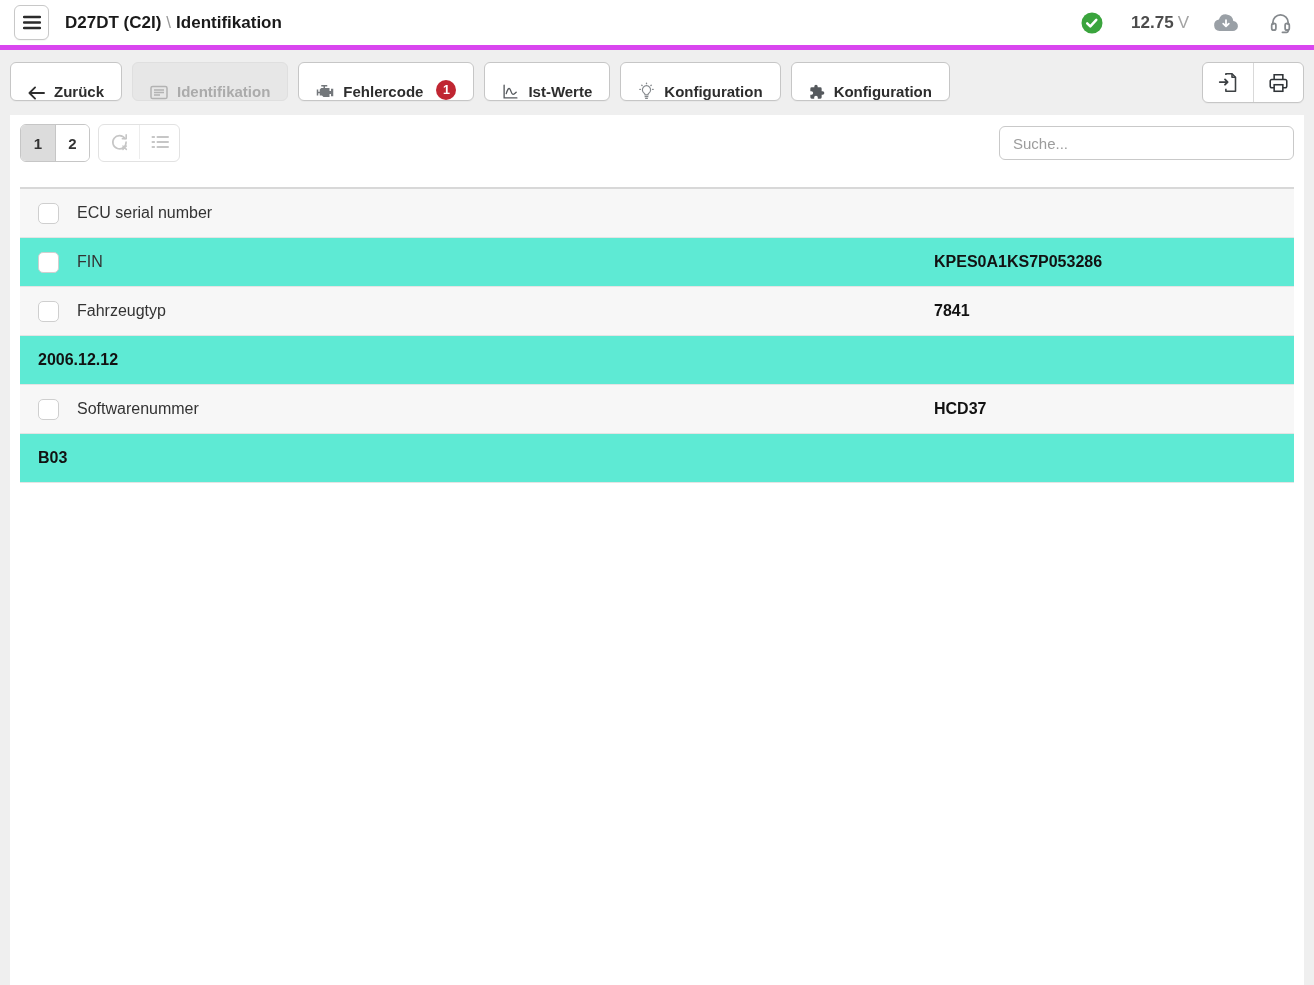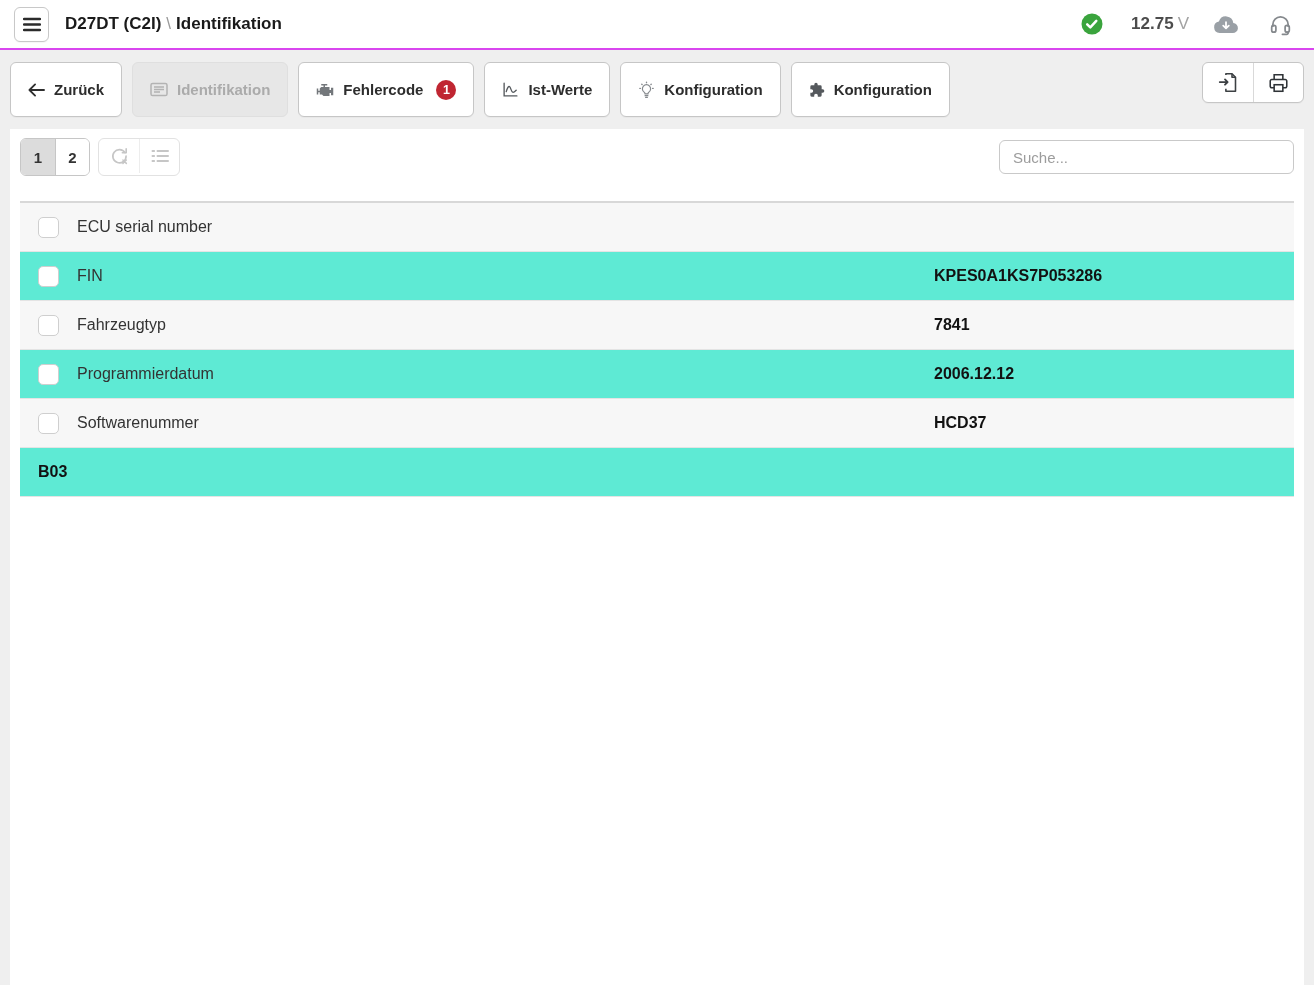--- a/index.html
+++ b/index.html
@@ -6,40 +6,40 @@
   html,body { margin:0; padding:0; }
   body {
     width:1314px; height:985px; overflow:hidden;
     background:#efefef;
     font-family:"Liberation Sans", sans-serif;
     display:flex; flex-direction:column;
   }
   
   .hdr {
     flex:0 0 50px; height:50px; background:#fff;
-    border-bottom:2px solid #d946ef;
+    border-bottom:5px solid #d946ef;
     display:flex; align-items:center; padding:0 22px 0 14px;justify-content:flex-end;
   }
   .menu-btn {
     width:35px; height:35px; background:#fff; border:1px solid #c8c8c8;
     border-radius:6px; display:flex; align-items:center; justify-content:center;
     cursor:pointer; box-shadow:0 1px 1px rgba(0,0,0,.04);
   }
   .title { margin-left:16px; font-size:17px; font-weight:700; color:#1a1a1a; white-space:nowrap; }
   .title .sep { color:#9a9a9a; font-weight:400; padding:0 5px; }
   .hdr-right { margin-left:auto; display:flex; align-items:center; }
   .voltage { margin-left:28px; font-size:17px; font-weight:600; color:#4c4c4c; white-space:nowrap; }
   .voltage .unit { color:#a3a3a3; font-weight:400; margin-left:4px; }
   .cloud-wrap { margin-left:24px; display:flex; cursor:pointer; }
   .headset-wrap { margin-left:30px; display:flex; cursor:pointer; }
 
   
   .toolbar { flex:0 0 auto; display:flex; align-items:flex-start; padding:12px 10px; gap:10px; }
   .tbtn {
-    height:55px; display:inline-flex; align-items:center; gap:9px;
+    height:39px; display:inline-flex; align-items:flex-end; gap:9px;
     padding:0 17px; background:#fff; border:1px solid #c6c6c6; border-radius:6px;
     font-size:15px; font-weight:600; color:#2d2d2d; cursor:pointer; white-space:nowrap;
     box-shadow:0 1px 1px rgba(0,0,0,.03);
   }
   .tbtn.disabled { background:#e7e7e7; border-color:#dfdfdf; color:#ababab; cursor:default; box-shadow:none; }
   .badge {
     min-width:20px; height:20px; border-radius:10px; background:#c02632; color:#fff;
     font-size:12.5px; font-weight:700; display:flex; align-items:center; justify-content:center;
     padding:0 6px; margin-left:4px;
   }
@@ -253,24 +253,20 @@
       <div class="cell-value">KPES0A1KS7P053286</div>
     </div>
     <div class="row odd">
       <div class="cell-label">
           <span class="checkbox"></span>
           <span>Fahrzeugtyp</span>
         </div>
       <div class="cell-value">7841</div>
     </div>
     <div class="row">
-      <div class="cell-label">
-          <span class="checkbox"></span>
-          <span>Programmierdatum</span>
-        </div>
       <div class="cell-value">2006.12.12</div>
     </div>
     <div class="row odd">
       <div class="cell-label">
           <span class="checkbox"></span>
           <span>Softwarenummer</span>
         </div>
       <div class="cell-value">HCD37</div>
     </div>
     <div class="row">

